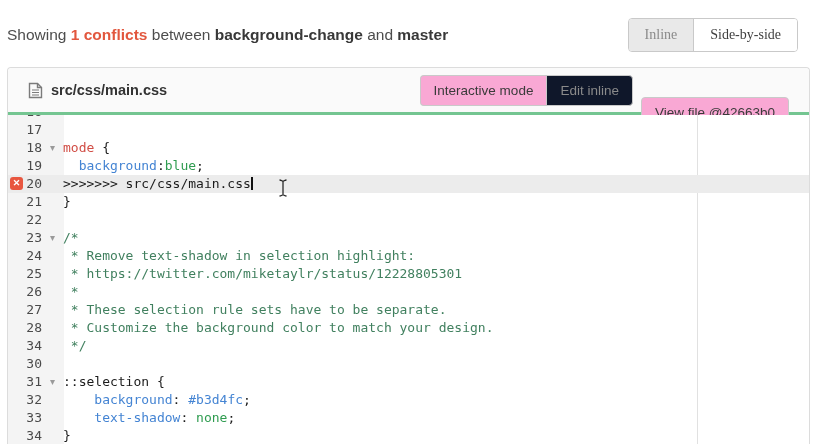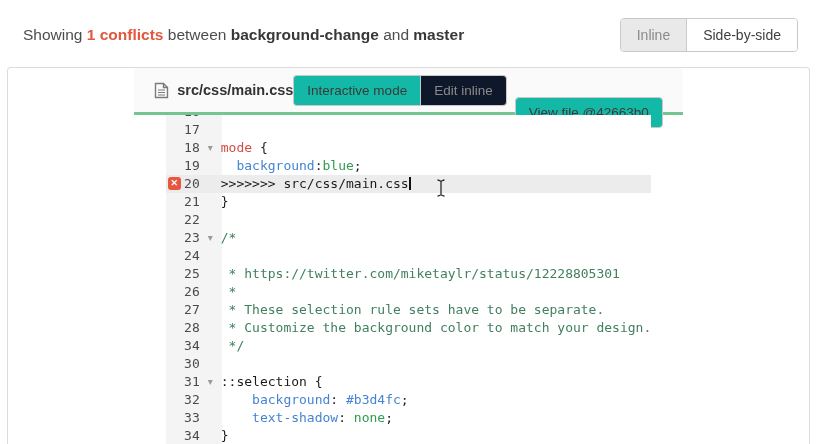--- a/index.html
+++ b/index.html
@@ -1,44 +1,44 @@
 <!DOCTYPE html>
 <html><head>
 <meta charset="utf-8">
 <style>
   * { margin:0; padding:0; box-sizing:border-box; }
   html,body { width:816px; height:444px; overflow:hidden; background:#fff;
               font-family:"Liberation Sans", sans-serif; }
 
   
   .topbar { display:flex; align-items:center; justify-content:space-between;
-            padding:16px 18px 14px 7px; height:67px;margin-left:16px; }
+            padding:16px 18px 14px 7px; height:67px; }
   .summary { font-size:15.5px; color:#4d4d4d; }
   .summary b { color:#383838; font-weight:700; }
   .summary .conflict-count { color:#e2573e; font-weight:700; }
 
   .toggle-group { display:flex; border:1px solid #c9c9c9; border-radius:4px;
                   overflow:hidden; height:34px; }
   .toggle-group button { border:none; background:#fff; font-size:14px; color:#3f3f3f;
-                  padding:0 16px; cursor:pointer; font-family:Liberation Sans, sans-serif; height:100%; }
+                  padding:0 16px; cursor:pointer; font-family:Liberation Serif, serif; height:100%; }
   .toggle-group button.selected { background:#e9e9e9; color:#8a8a8a;
                   border-right:1px solid #c9c9c9; }
 
   
   .panel { margin:0 6px 0 7px; border:1px solid #dcdcdc; border-bottom:none;
            border-radius:4px 4px 0 0; height:377px; display:flex; flex-direction:column;
-           overflow:hidden;align-items:center; }
+           overflow:hidden; }
   .file-header { background:#fafafa; height:47px; flex:0 0 47px; display:flex;
            align-items:center; justify-content:space-between; padding:0 20px;
            border-bottom:3px solid #74c591; border-radius:4px 4px 0 0; }
   .file-info { display:flex; align-items:center; gap:8px; }
   .file-name { font-size:14.5px; font-weight:700; color:#333; }
   .header-actions { display:flex; align-items:center; gap:8px; }
   .btn-group { display:flex; }
-  .hbtn { border:1px solid #c9c9c9; background:#14b8a6; color:#3a3a3a; font-size:13.5px;
+  .hbtn { border:1px solid #c9c9c9; background:#f9a8d4; color:#3a3a3a; font-size:13.5px;
           font-family:inherit; height:31px; padding:0 13px; cursor:pointer; }
   .btn-group .hbtn:first-child { border-radius:4px 0 0 4px; border-right:none; }
   .btn-group .hbtn:last-child  { border-radius:0 4px 4px 0; }
   .hbtn.selected { background:#0f172a; color:#8a8a8a; }
   .hbtn.single { border-radius:4px;margin-top:45px; }
 
   
   .editor { position:relative; flex:1 1 auto; overflow:hidden; background:#fff;
             font-family:"DejaVu Sans Mono", monospace; font-size:13px; }
   .gutter-bg { position:absolute; left:0; top:0; bottom:0; width:56px; background:#f4f4f4; }
@@ -144,20 +144,21 @@
           <span class="codetext"></span>
         </div>
         <div class="code-row">
           <span class="ln">23</span>
           <span class="fold">▾</span>
           <span class="codetext"><span class="tk-comment">/*</span></span>
         </div>
         <div class="code-row">
           <span class="ln">24</span>
           <span class="fold"></span>
+          <span class="codetext"><span class="tk-comment"> * Remove text-shadow in selection highlight:</span></span>
         </div>
         <div class="code-row">
           <span class="ln">25</span>
           <span class="fold"></span>
           <span class="codetext"><span class="tk-comment"> * https://twitter.com/miketaylr/status/12228805301</span></span>
         </div>
         <div class="code-row">
           <span class="ln">26</span>
           <span class="fold"></span>
           <span class="codetext"><span class="tk-comment"> *</span></span>

